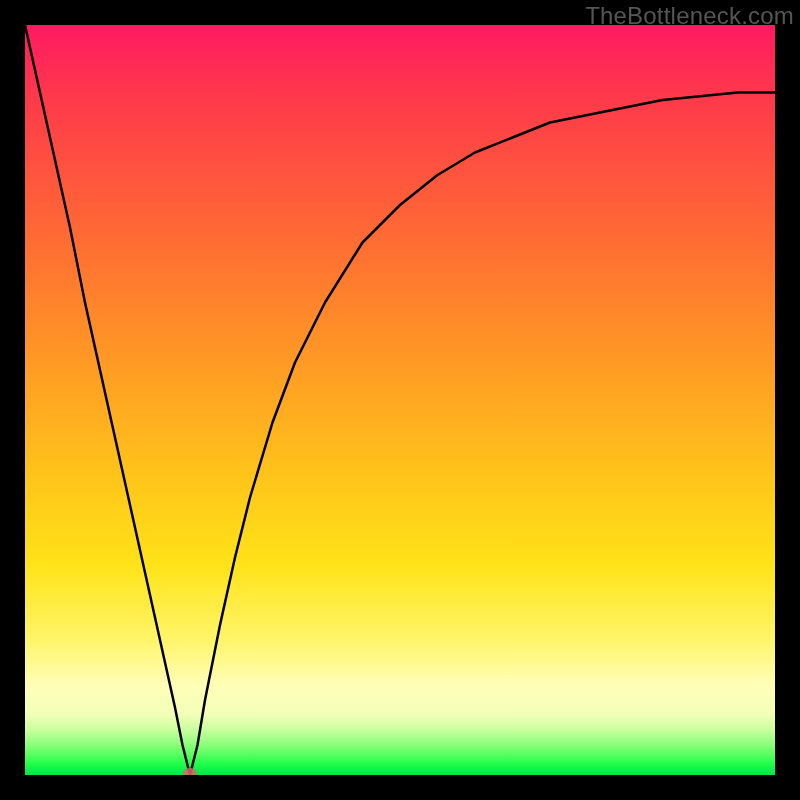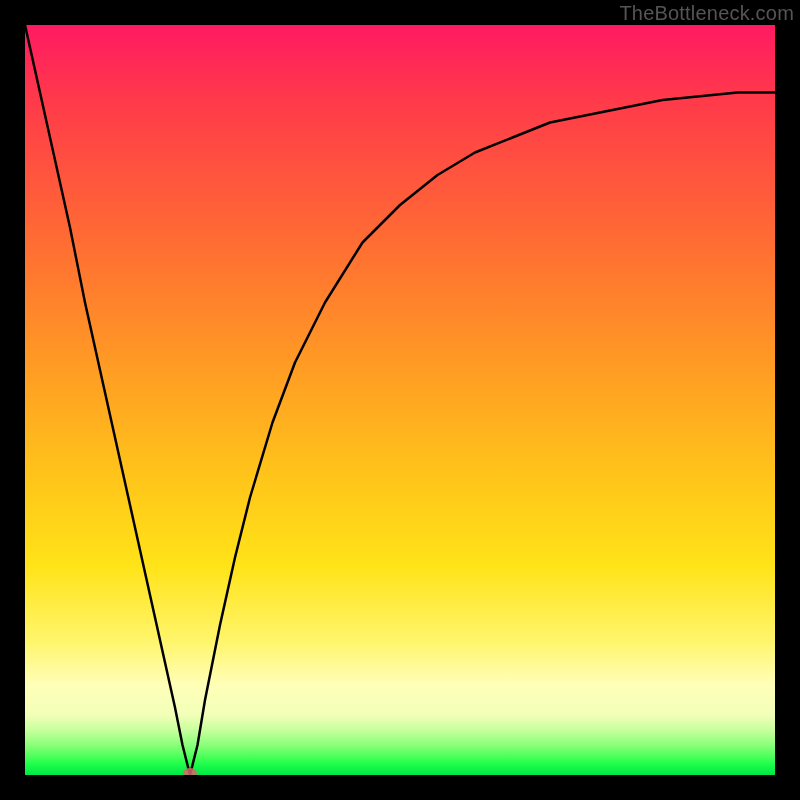--- a/index.html
+++ b/index.html
@@ -51,21 +51,21 @@
     position: absolute;
     inset: 0;
     width: 100%;
     height: 100%;
   }
   .watermark {
     position: absolute;
     top: 2px;
     right: 6px;
     color: #555;
-    font-size: 20px;
+    font-size: 24px;
     letter-spacing: 0.2px;
     font-weight: 500;
     user-select: none;
   }
 </style>
 </head>
 <body>
 
 <div class="frame">
 

